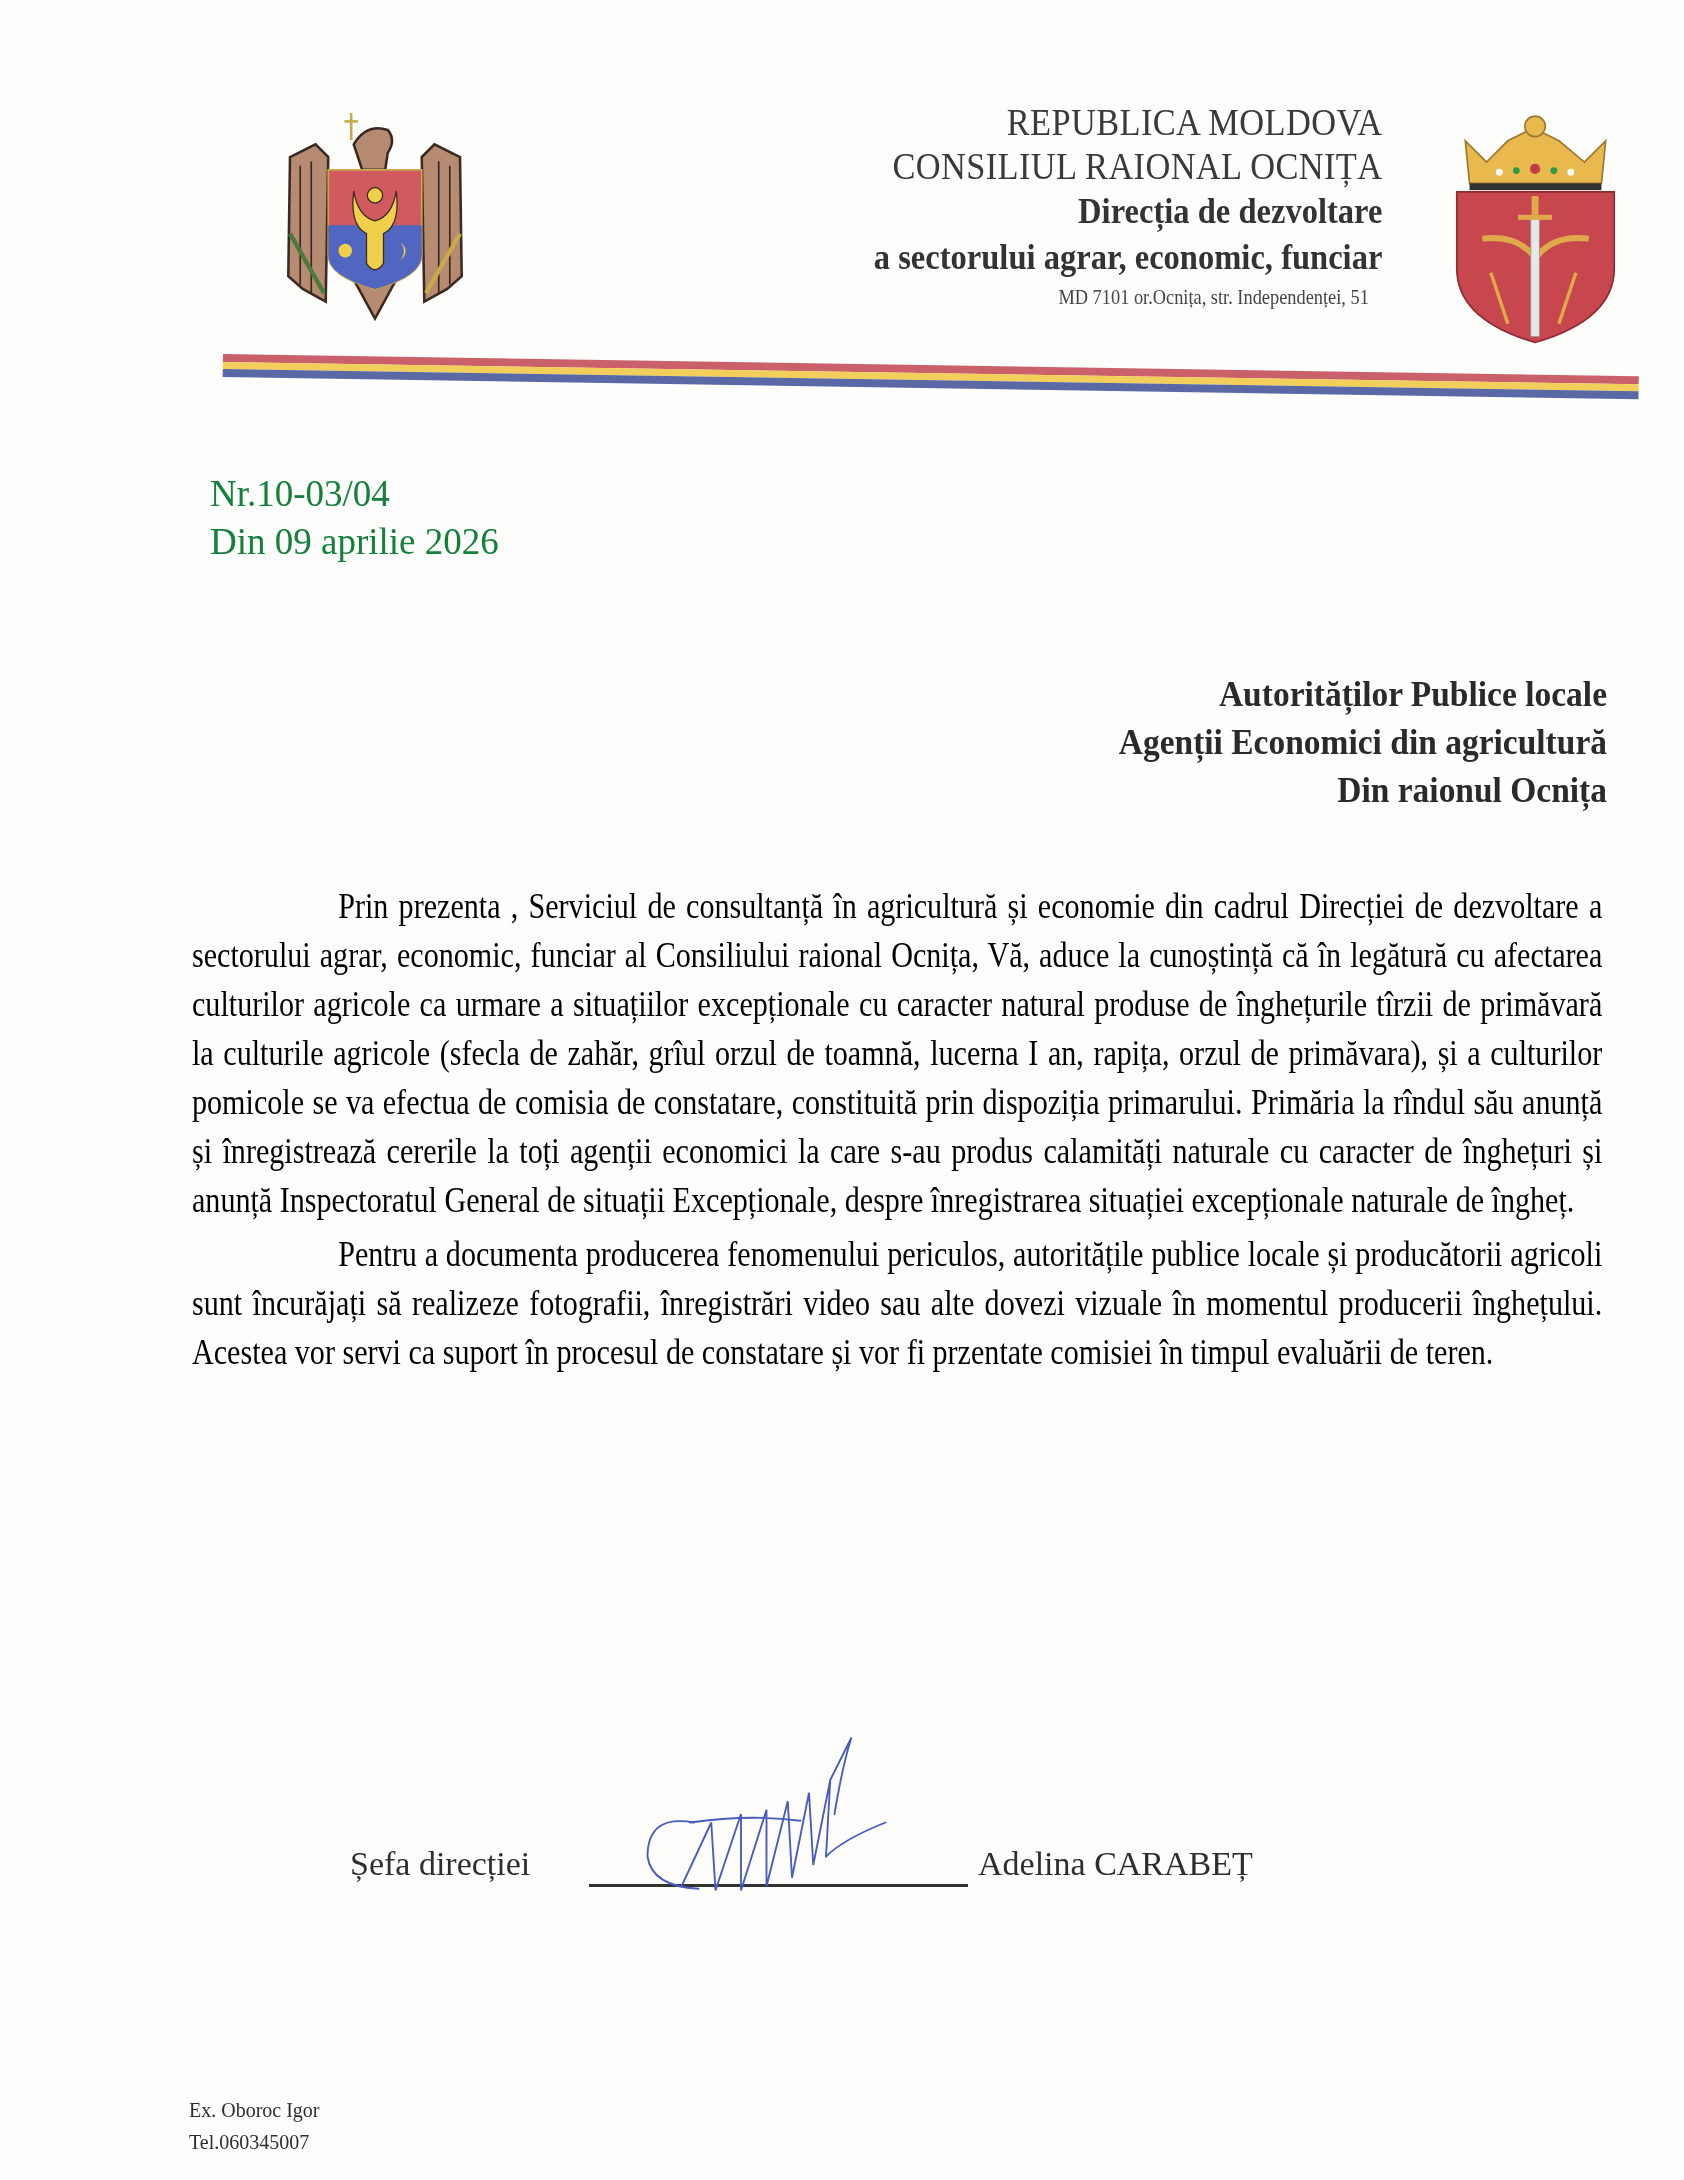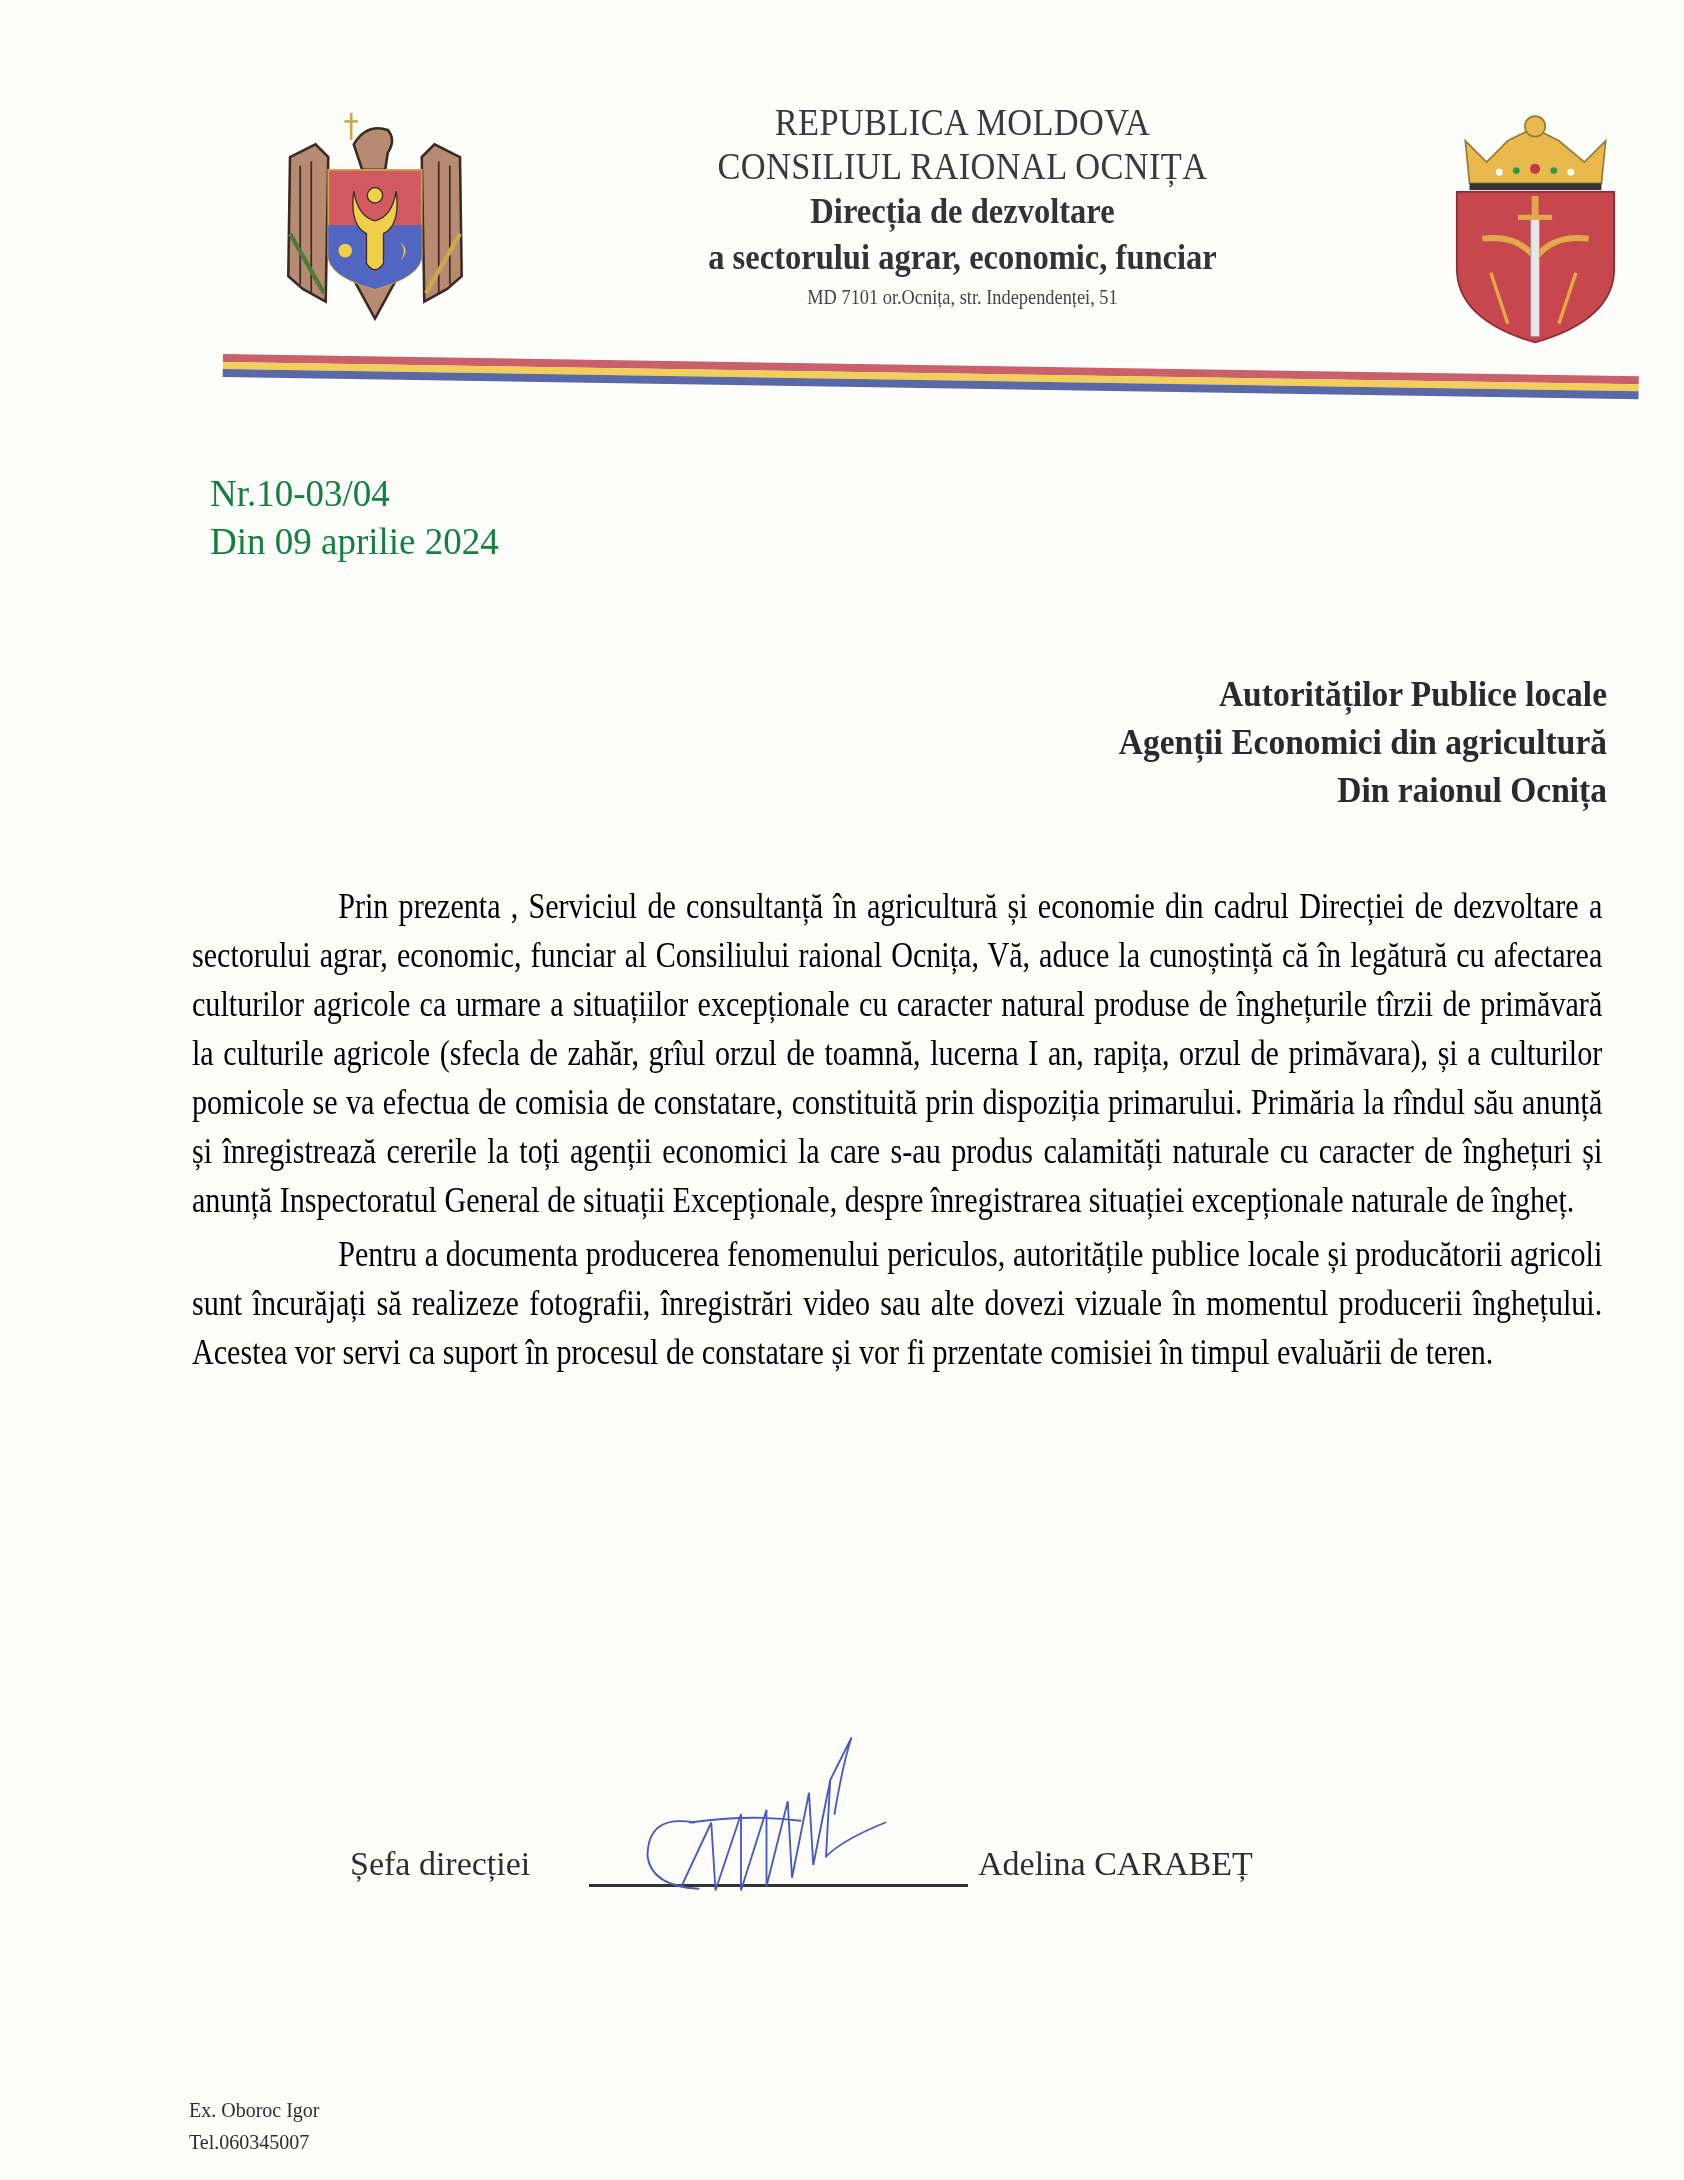--- a/index.html
+++ b/index.html
@@ -7,21 +7,21 @@
     width:1685px; height:2181px; background:#fdfdfb; position:relative; overflow:hidden;
     font-family:"Liberation Serif", serif; color:#2b2b2b;
   }
   .abs { position:absolute; }
 
   
   #emblem-md { left:273px; top:106px; width:204px; height:217px; }
   #emblem-ocn { left:1448px; top:111px; width:175px; height:234px; }
 
   
-  #header { left:511px; top:101px; width:903px; text-align:center; color:#3a3a3a; }
+  #header { left:511px; top:101px; width:903px; text-align:right; color:#3a3a3a; }
   #header .l1, #header .l2 { font-size:37px; line-height:44px; letter-spacing:0.4px; transform:scaleX(0.93); }
   #header .l3, #header .l4 { font-size:35px; line-height:46px; font-weight:bold; transform:scaleX(0.93); color:#333; }
   #header .l5 { font-size:20.4px; line-height:29px; margin-top:1.7px; color:#444; transform:scaleX(0.9); }
 
   
   #stripe { left:223px; top:354px; width:1416px; height:24px; transform:rotate(0.9deg); transform-origin:left top; }
   #stripe div { height:7.7px; }
   #stripe .red { background:#c9606a; }
   #stripe .yellow { background:#f2cf5a; }
   #stripe .blue { background:#5a68a6; }
@@ -112,21 +112,21 @@
 </div>
 
 <div id="stripe" class="abs">
   <div class="red"></div>
   <div class="yellow"></div>
   <div class="blue"></div>
 </div>
 
 <div id="ref" class="abs">
   <div>Nr.10-03/04</div>
-  <div>Din 09 aprilie 2024</div>
+  <div>Din 09 aprilie 2026</div>
 </div>
 
 <div id="addressee" class="abs">
   <div>Autorităților Publice locale</div>
   <div>Agenții Economici din agricultură</div>
   <div>Din raionul Ocnița</div>
 </div>
 
 <div id="body" class="abs">
   <p>Prin prezenta , Serviciul de consultanță în agricultură și economie din cadrul Direcției de dezvoltare a sectorului agrar, economic, funciar al Consiliului raional Ocnița, Vă, aduce la cunoștință că în legătură cu afectarea culturilor agricole ca urmare a situațiilor excepționale cu caracter natural produse de înghețurile tîrzii de primăvară la culturile agricole (sfecla de zahăr, grîul orzul de toamnă, lucerna I an, rapița, orzul de primăvara), și a culturilor pomicole se va efectua de comisia de constatare, constituită prin dispoziția primarului. Primăria la rîndul său anunță și înregistrează cererile la toți agenții economici la care s-au produs calamități naturale cu caracter de înghețuri și anunță Inspectoratul General de situații Excepționale, despre înregistrarea situației excepționale naturale de îngheț.</p>

